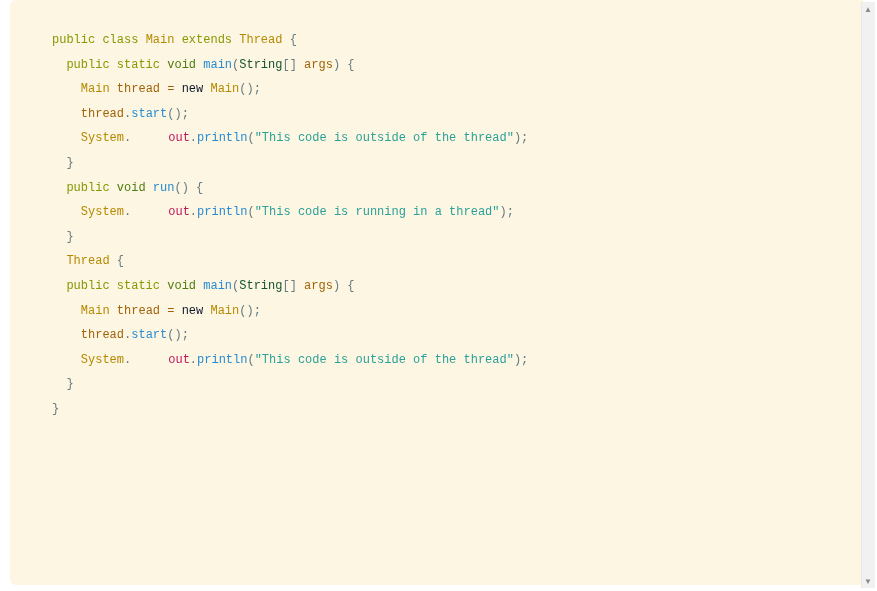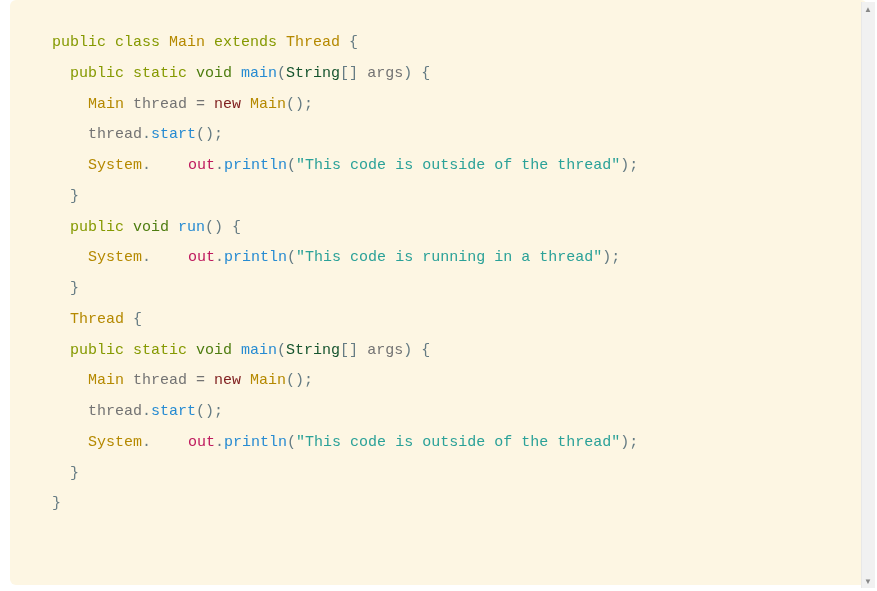--- a/index.html
+++ b/index.html
@@ -17,41 +17,41 @@
     }
     .code-container {
       width: 857px;
       height: 585px;
       margin: 0 4px 0 10px;
       background: #fdf6e3;
       border-radius: 6px;
       padding: 28px 32px 40px 42px;
       overflow-y: auto;
       font-family: Consolas, Monaco, 'Courier New', monospace;
-      font-size: 15px;
+      font-size: 12px;
       line-height: 2.05;
     }
     .code-line {
       white-space: pre;
       color: #657b83;
     }
     .kw-public { color: #859900; }
     .kw-class { color: #859900; }
     .kw-extends { color: #859900; }
     .kw-void { color: #4d7c0f; }
-    .kw-new { color: #7f1d1d; text-align: center; }
+    .kw-new { color: #0f172a; text-align: center; }
     .classname { color: #b58900; }
     .type { color: #14532d; }
     .method { color: #268bd2; }
     .string { color: #2aa198; }
     .paren { color: #657b83; }
     .brace { color: #657b83; }
     .bracket { color: #657b83; }
     .dot { color: #657b83; }
-    .ident { color: #737373; }
+    .ident { color: #a16207; }
     .out { color: #be185d; margin-left: 37px; }
     .scrollbar {
       position: absolute;
       right: 2px;
       top: 2px;
       width: 14px;
       height: 586px;
       background: #f1f1f1;
       border-left: 1px solid #e8e8e8;
     }

